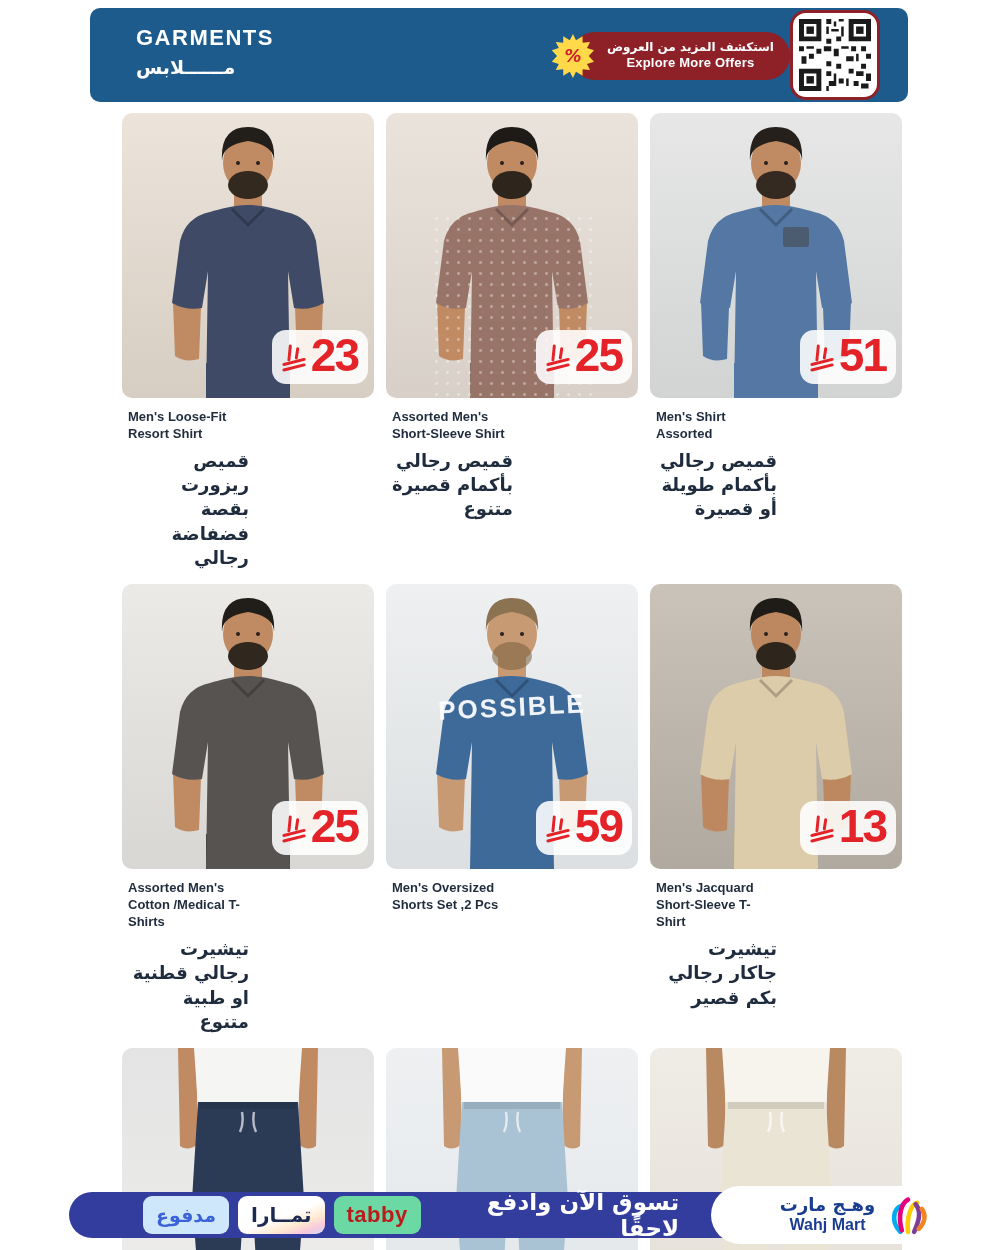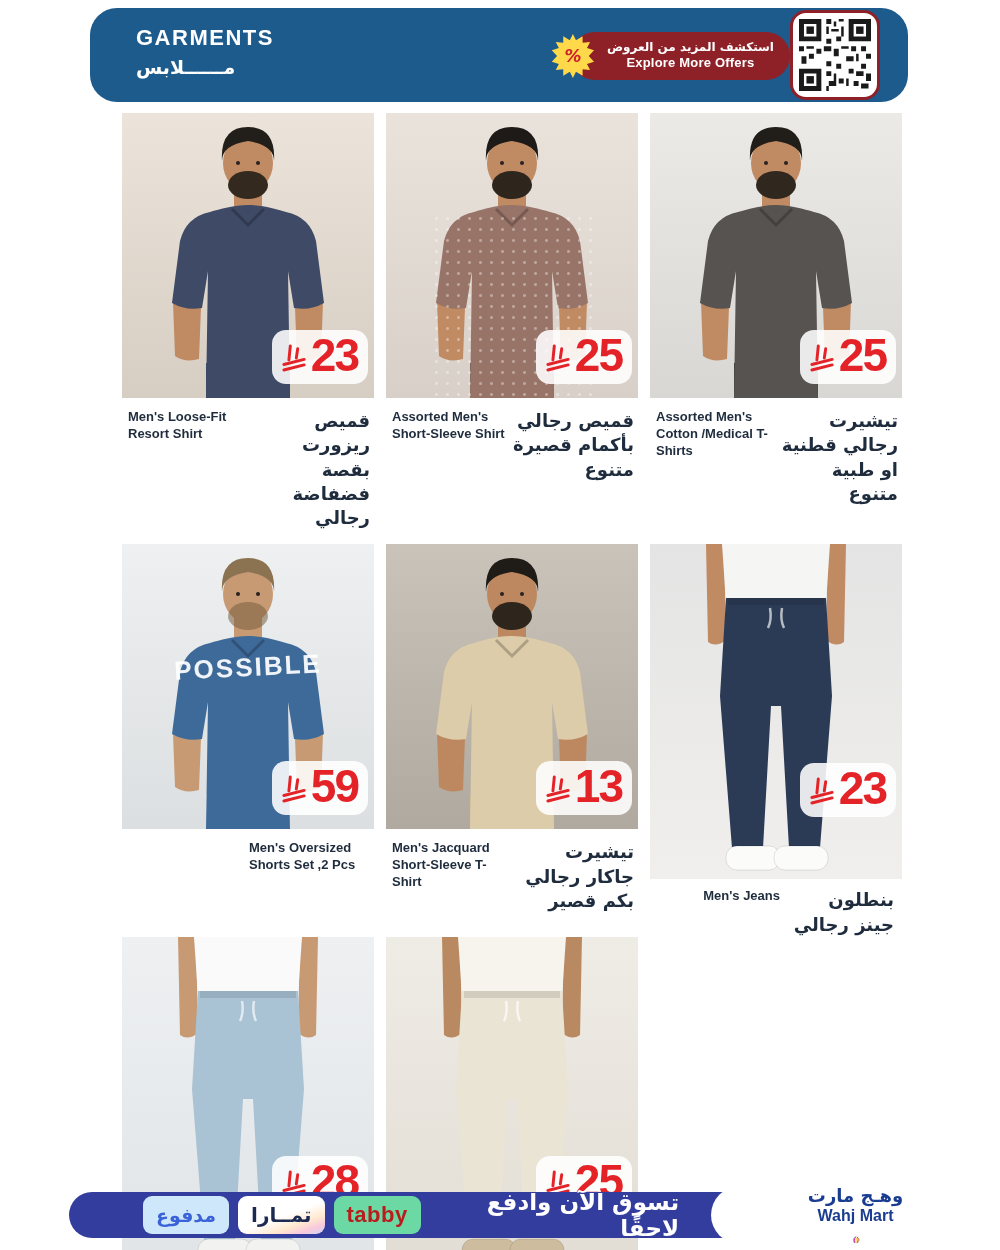--- a/index.html
+++ b/index.html
@@ -1,82 +1,82 @@
 <!DOCTYPE html>
 <html lang="en"><head>
 <meta charset="utf-8">
 <style>
   html,body{margin:0;padding:0;background:#fff;}
   .page{position:relative;width:1000px;height:1250px;background:#ffffff;overflow:hidden;
         font-family:"DejaVu Sans", sans-serif;}
 
   
   .topbar{position:absolute;left:90px;top:8px;width:818px;height:94px;
-          background:#1e5b8d;border-radius:27px;}
+          background:#1e5b8d;border-radius:10px;}
   .title-block{position:absolute;left:46px;top:17px;color:#fff;}
   .title-en{font-family:"Liberation Sans", sans-serif;font-size:22px;font-weight:bold;letter-spacing:1.5px;}
   .title-ar{font-size:19px;margin-top:5px;font-weight:bold;}
   .offers{position:absolute;right:118px;top:24px;height:48px;background:#8e2028;
           border-radius:24px;display:flex;align-items:center;padding:0 16px 0 36px;z-index:1;}
   .star{position:absolute;left:-20px;top:2px;width:44px;height:44px;background:#ffd94a;
         display:flex;align-items:center;justify-content:center;color:#cf2030;
         font-weight:bold;font-size:17px;font-style:italic;
         clip-path:polygon(50% 0%,57% 14%,72% 5%,72% 20%,89% 18%,82% 32%,98% 37%,86% 50%,98% 63%,82% 68%,89% 82%,72% 80%,72% 95%,57% 86%,50% 100%,43% 86%,28% 95%,28% 80%,11% 82%,18% 68%,2% 63%,14% 50%,2% 37%,18% 32%,11% 18%,28% 20%,28% 5%,43% 14%);}
   .offers-text{color:#fff;text-align:center;line-height:1.25;}
   .offers-ar{font-size:12px;font-weight:bold;text-align:right;}
   .offers-en{font-family:"Liberation Sans", sans-serif;font-size:13px;font-weight:bold;letter-spacing:.2px;}
   .qr{position:absolute;right:28px;top:2px;width:90px;height:90px;background:#fff;
       border:3px solid #8e2028;border-radius:16px;box-sizing:border-box;padding:6px;z-index:2;}
   .qr svg{width:100%;height:100%;}
 
   
   .grid{position:absolute;left:122px;top:113px;width:780px;display:grid;
         grid-template-columns:repeat(3,252px);column-gap:12px;}
   .card{display:flex;flex-direction:column;}
-  .photo{position:relative;height:285px;border-radius:0;overflow:hidden;
+  .photo{position:relative;height:285px;border-radius:10px;overflow:hidden;
          background:linear-gradient(180deg,var(--bg1),var(--bg2));}
   .tall .photo{height:335px;}
   .fig{position:absolute;left:0;top:0;width:100%;height:100%;}
   .pattern{position:absolute;left:18%;right:18%;top:35%;bottom:0;
            background-image:radial-gradient(rgba(255,255,255,.35) 1.2px, transparent 1.7px);
            background-size:11px 11px;pointer-events:none;}
   .pocket{position:absolute;right:37%;top:40%;width:26px;height:20px;
           background:rgba(60,40,20,.35);border-radius:3px;}
   .graphic{position:absolute;left:50%;top:108px;transform:translateX(-50%) rotate(-3deg);
            font-family:"Liberation Sans", sans-serif;font-weight:800;font-size:26px;
            color:rgba(255,255,255,.92);letter-spacing:2px;white-space:nowrap;}
   .price{position:absolute;right:6px;bottom:14px;background:rgba(255,255,255,.88);
          border-radius:14px;padding:2px 10px 6px 10px;display:flex;align-items:flex-end;
          gap:5px;color:#e42328;}
   .tall .price{bottom:62px;}
   .price .sar{width:24px;height:28px;margin-bottom:6px;color:#e42328;}
   .price .num{font-family:"Liberation Sans", sans-serif;font-size:46px;font-weight:800;
               letter-spacing:-2px;line-height:1;}
-  .caption{display:flex;justify-content:flex-end;gap:6px;padding:11px 4px 14px 6px;
-           min-height:48px;color:#1f2c3d;box-sizing:border-box;}
+  .caption{display:flex;justify-content:space-between;gap:6px;padding:11px 4px 14px 6px;
+           min-height:48px;color:#1f2c3d;box-sizing:border-box;flex-direction:column;}
   .caption .en{font-family:"Liberation Sans", sans-serif;font-size:13px;font-weight:bold;
                max-width:50%;line-height:1.3;}
   .caption .ar{font-size:18px;font-weight:bold;direction:rtl;max-width:50%;line-height:1.35;}
   .tall .caption{min-height:30px;padding:9px 8px 0 28px;}
 
   
   .bottombar{position:absolute;left:69px;top:1192px;right:0;height:46px;background:#333d9e;
              border-radius:29px 0 0 29px;display:flex;align-items:center;}
   .pay-badges{display:flex;gap:9px;margin-left:74px;align-items:center;}
   .badge{height:38px;display:flex;align-items:center;border-radius:9px;padding:0 13px;
          font-weight:bold;box-sizing:border-box;}
   .badge-paid{background:#cfe7fb;color:#3b63d8;font-size:19px;}
   .badge-tamara{background:linear-gradient(160deg,#ffffff 52%,#ffe9cf 72%,#f9c9dc 86%,#cdd7f6 100%);
                 color:#1c2a52;font-size:20px;}
   .badge-tabby{background:#6cd8a4;color:#b91c1c;font-size:22px;
                font-family:"Liberation Sans", sans-serif;letter-spacing:.5px;}
   .tagline{color:#fff;font-size:23px;font-weight:bold;margin-left:auto;margin-right:32px;
            direction:rtl;}
   .brand-panel{width:290px;height:58px;background:#fff;border-radius:29px 0 0 29px;
-               display:flex;align-items:center;justify-content:center;gap:10px;flex-direction:column;}
+               display:flex;align-items:center;justify-content:center;gap:10px;}
   .brand-names{text-align:center;color:#1b3d91;line-height:1.15;}
   .brand-ar{font-size:18px;font-weight:bold;}
   .brand-en{font-family:Liberation Sans, sans-serif;font-size:16px;font-weight:bold;}
   .brand-icon{width:46px;height:46px;}
   .defs{position:absolute;width:0;height:0;overflow:hidden;}
 </style>
 </head>
 <body>
 
 <svg class="defs" aria-hidden="true">
@@ -174,20 +174,38 @@
             </svg>
           <span class="num">25</span>
         </div>
       </div>
       <div class="caption">
         <span class="en">Assorted Men's Short-Sleeve Shirt</span>
         <span class="ar">قميص رجالي بأكمام قصيرة متنوع</span>
       </div>
     </section>
 
+    <section class="card" style="--bg1:#e6e7e6;--bg2:#d2d4d4;--garment:#5478a3;--sleeve:#5478a3;--skin:#c08a62;--hair:#25201b;--beard:#342a21;--lower:#5478a3;">
+      <div class="photo">
+        <svg class="fig">
+            <use href="#fig-upper"></use>
+          </svg>
+        <div class="pocket"></div>
+        <div class="price">
+          <svg class="sar">
+              <use href="#sar-sign"></use>
+            </svg>
+          <span class="num">51</span>
+        </div>
+      </div>
+      <div class="caption">
+        <span class="en">Men's Shirt Assorted</span>
+        <span class="ar">قميص رجالي بأكمام طويلة أو قصيرة</span>
+      </div>
+    </section>
 
     <section class="card" style="--bg1:#eceae7;--bg2:#d9d7d3;--garment:#565350;--skin:#c08a62;--hair:#211d19;--beard:#30271f;--lower:#3b3a38;">
       <div class="photo">
         <svg class="fig">
             <use href="#fig-upper"></use>
           </svg>
         <div class="price">
           <svg class="sar">
               <use href="#sar-sign"></use>
             </svg>

